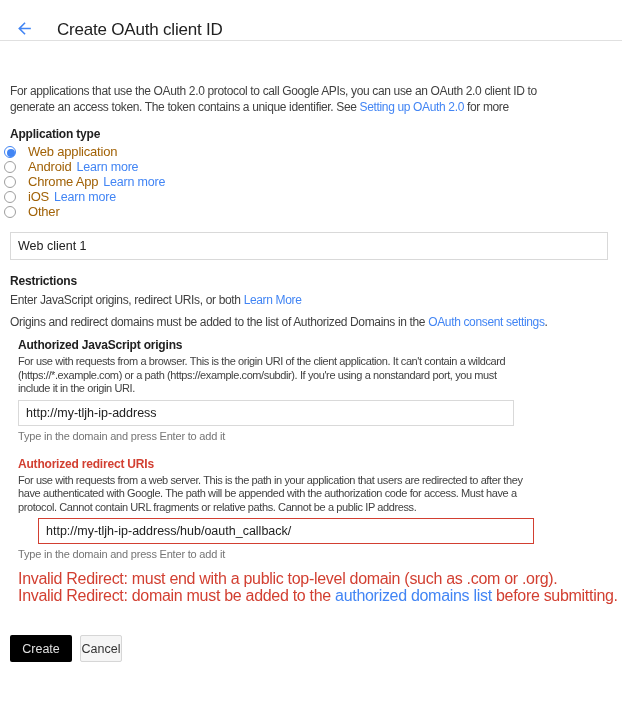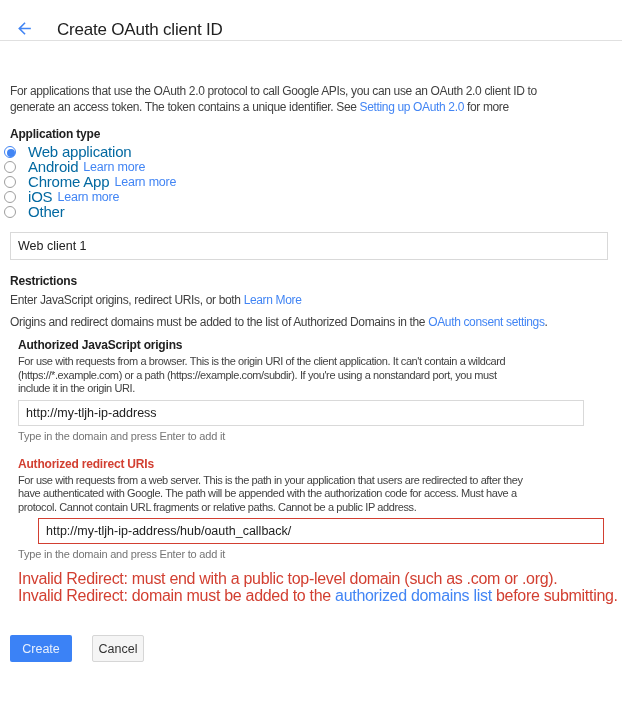--- a/index.html
+++ b/index.html
@@ -28,21 +28,21 @@
 
   
   .apptype { margin-top:12px; }
   .radio-list { margin-top:3px; margin-left:-6px; }
   .radio-row { display:flex; align-items:center; height:15px; cursor:pointer; }
   .radio { width:12px; height:12px; border:1.5px solid #9e9e9e; border-radius:50%;
     margin-right:12px; flex:0 0 auto; position:relative; background:#fff; }
   .radio.checked { border-color:#4285f4; }
   .radio.checked::after { content:""; position:absolute; left:2px; top:2px; width:8px; height:8px;
     border-radius:50%; background:#4285f4; }
-  .radio-label { font-size:15px; letter-spacing:-0.2px; color:#0369a1; }
+  .radio-label { font-size:13px; letter-spacing:-0.2px; color:#a16207; }
   .radio-row .link { font-size:12.5px; letter-spacing:-0.2px; margin-left:5px; }
 
   
   .name-sec { margin-top:13px; }
   .label-row { display:flex; align-items:center; }
   .help-icon { width:12px; height:12px; border-radius:50%; background:#b6b6b6; color:#fff;
     font-size:9px; line-height:12px; text-align:center; margin-left:7px; cursor:pointer; }
   .text-input { display:block; width:598px; height:28px; border:1px solid #d9d9d9; background:#fff;
     margin-top:5px; padding:0 7px; font-family:"Liberation Sans", sans-serif; font-size:12.5px;
     color:#212121; outline:none; }
@@ -50,35 +50,35 @@
   
   .restrictions { margin-top:14px; }
   .restrictions .r1 { margin-top:4px; }
   .restrictions .r2 { margin-top:6px; }
 
   
   .sub { margin-left:8px; }
   .sub-origins { margin-top:8px; }
   .sub-redirect { margin-top:14px; }
   .sub .desc { margin-top:3px; }
-  .sub .text-input { width:566px; height:26px; margin-top:4px; }
+  .sub .text-input { width:496px; height:26px; margin-top:4px; }
   .input-error { border:1px solid #d23f31 !important;margin-left:20px; }
   .helper { margin-top:4px; font-size:11px; letter-spacing:-0.2px; color:#757575; line-height:13px; }
   .red-heading { color:#d23f31; }
 
   .errors { margin-top:9px; }
   .error-line { font-size:16px; letter-spacing:-0.3px; line-height:17px; color:#d23f31; white-space:nowrap; }
 
   
   .actions { margin-top:31px; display:flex; align-items:center; }
   .btn { height:27px; border-radius:2px; font-family:"Liberation Sans", sans-serif;
     font-size:12.5px; display:inline-flex; align-items:center; justify-content:center;
     cursor:pointer; border:none; }
-  .btn-create { background:#3b82f6; color:rgba(255,255,255,0.88); width:62px; }
-  .btn-cancel { background:#f5f5f5; border:1px solid #d6d6d6; color:#333; width:52px; margin-left:20px; }
+  .btn-create { background:#000000; color:rgba(255,255,255,0.88); width:62px; }
+  .btn-cancel { background:#f5f5f5; border:1px solid #d6d6d6; color:#333; width:42px; margin-left:8px; }
 </style>
 </head>
 <body>
 
 <div class="header">
   <div class="back-btn">
     <span style="display:flex;">
       <svg viewBox="0 0 24 24">
           <path d="M20 11H7.8l5.6-5.6L12 4l-8 8 8 8 1.4-1.4L7.8 13H20v-2z"></path>
         </svg>

